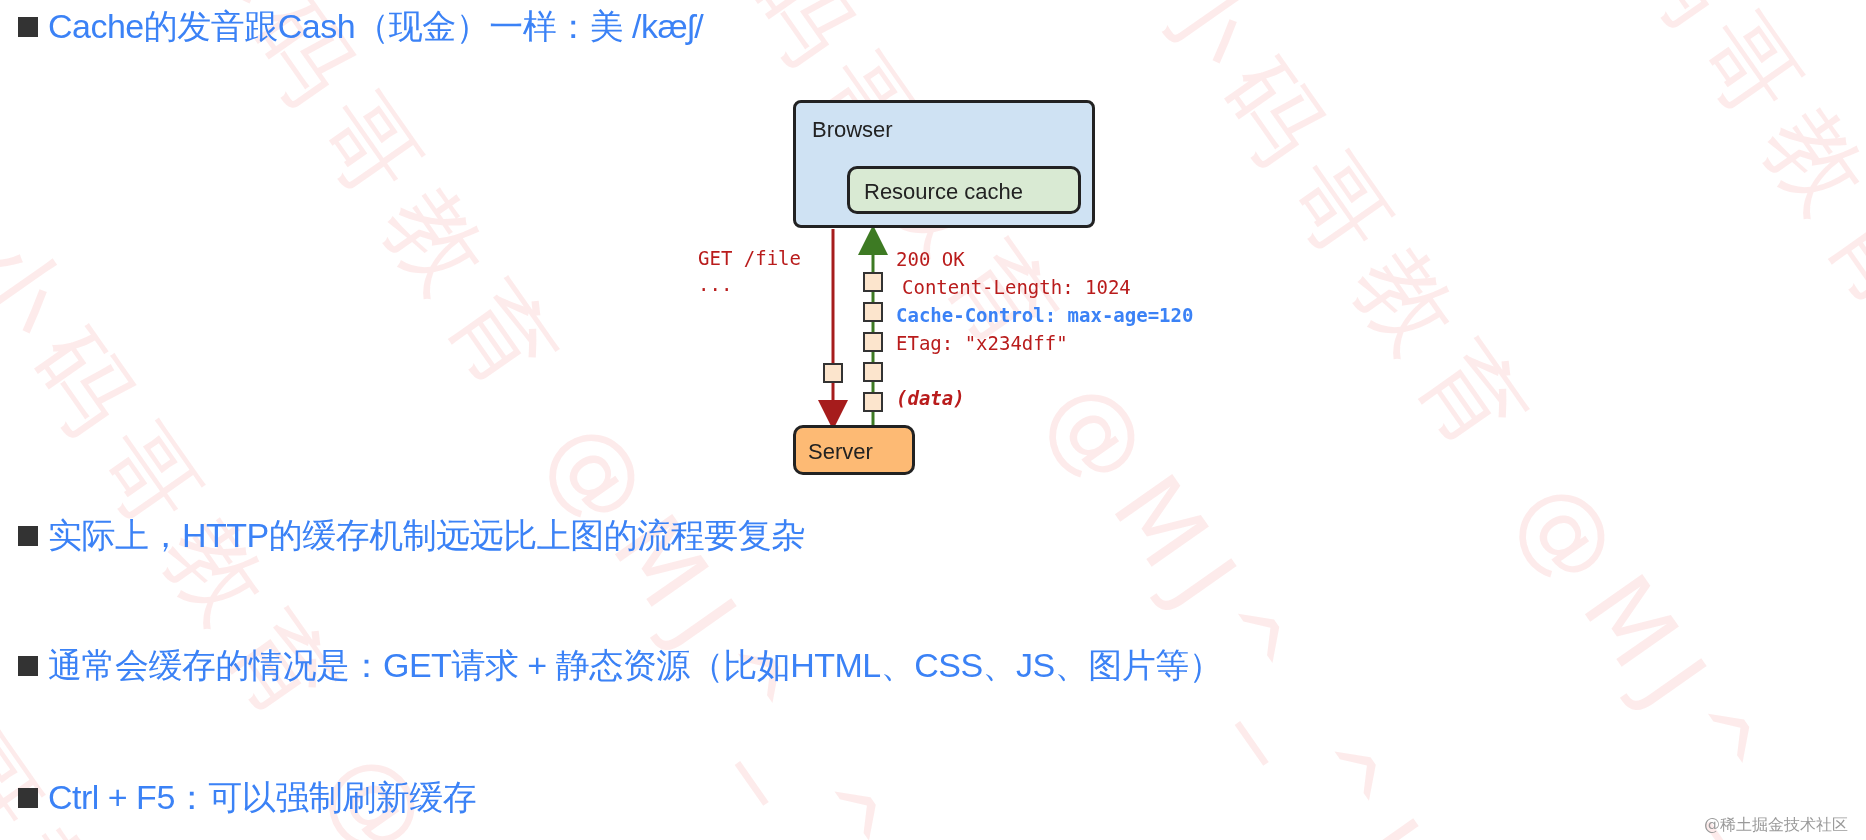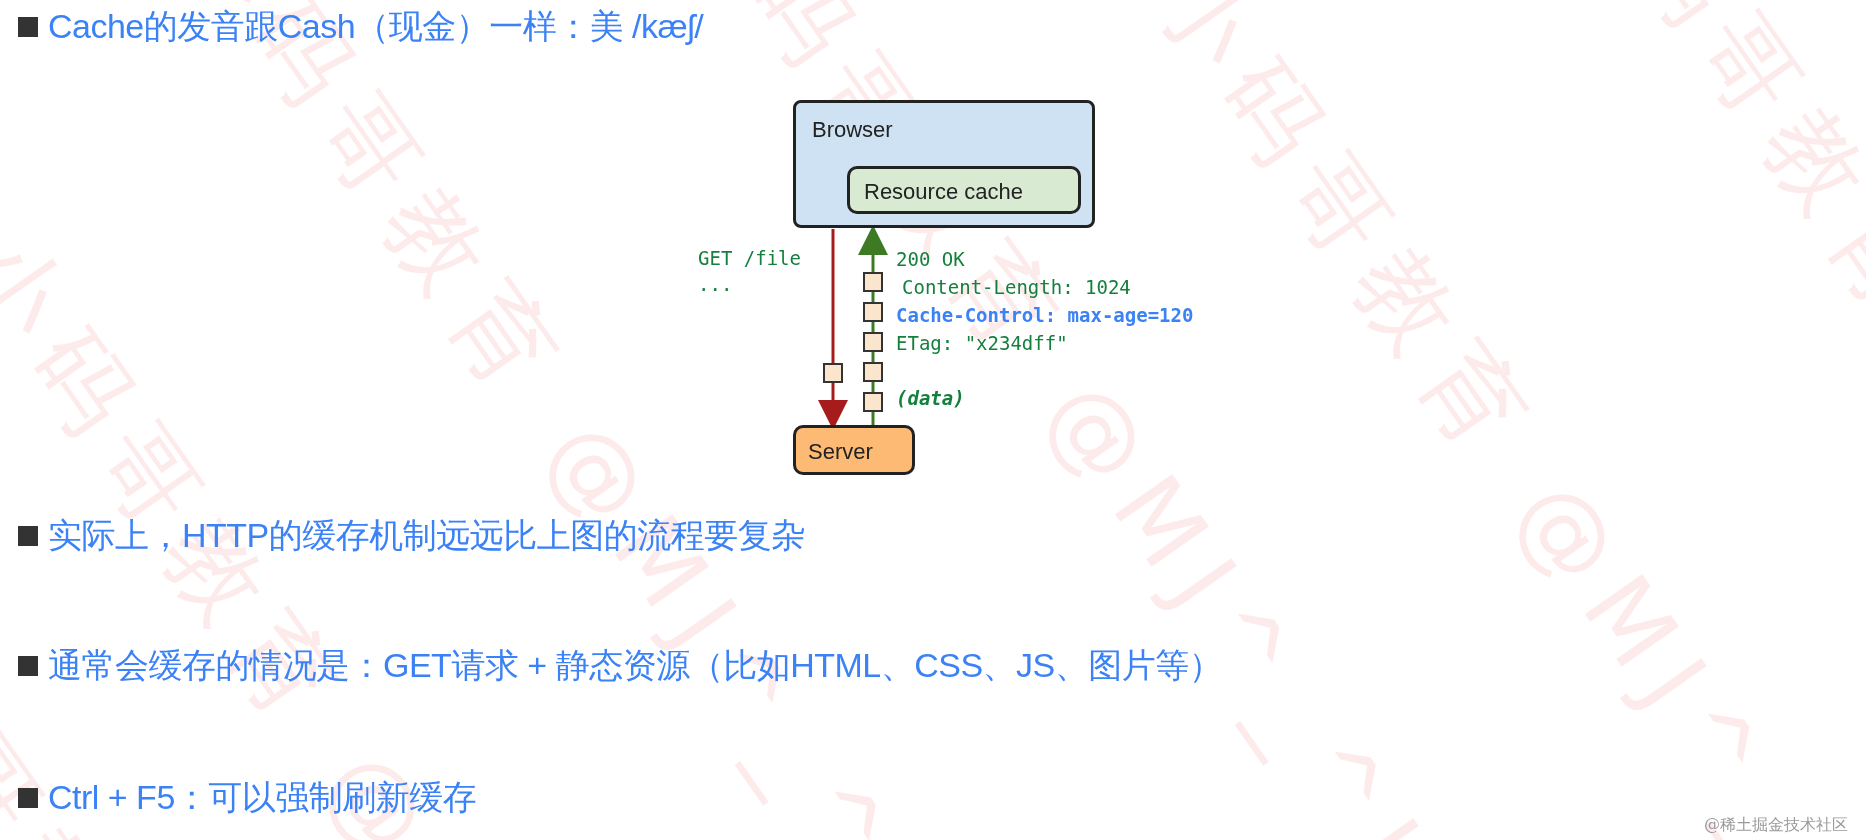--- a/index.html
+++ b/index.html
@@ -26,21 +26,21 @@
   .bullet-sq {
     display:inline-block; width:20px; height:20px; background:#333333;
     margin-right:10px; flex:0 0 auto;
   }
   .diagram { position:absolute; left:690px; top:95px; width:560px; height:385px; }
   .box { position:absolute; border:3px solid #222; border-radius:14px; box-sizing:border-box; }
   .browser-box { left:103px; top:5px; width:302px; height:128px; background:#cfe2f3; border-radius:8px; }
   .cache-box { left:157px; top:71px; width:234px; height:48px; background:#d9ead3; border-radius:10px; }
   .server-box { left:103px; top:330px; width:122px; height:50px; background:#fdba74; border-radius:10px; }
   .box-label { position:absolute; font-size:22px; color:#222; }
-  .mono { font-family:"DejaVu Sans Mono", "Liberation Mono", monospace; font-size:19px; color:#15803d; position:absolute; white-space:nowrap; }
+  .mono { font-family:"DejaVu Sans Mono", "Liberation Mono", monospace; font-size:19px; color:#b91c1c; position:absolute; white-space:nowrap; }
   .mono.green { color:#3b82f6; font-weight:bold; }
   .mono.italic { font-style:italic; font-weight:bold; }
   .packet { position:absolute; width:20px; height:20px; background:#fce5cd; border:2px solid #333; box-sizing:border-box; }
   .footer-credit { position:absolute; right:18px; bottom:4px; font-size:16px; color:#9a9a9a; font-family:"DejaVu Serif", serif; }
 </style>
 </head>
 <body>
 
 <div class="wm-layer">
   <div class="wm" style="left:260px; top:-120px;"><span>小码哥教育</span> <span>@MJ^_^J</span></div>

